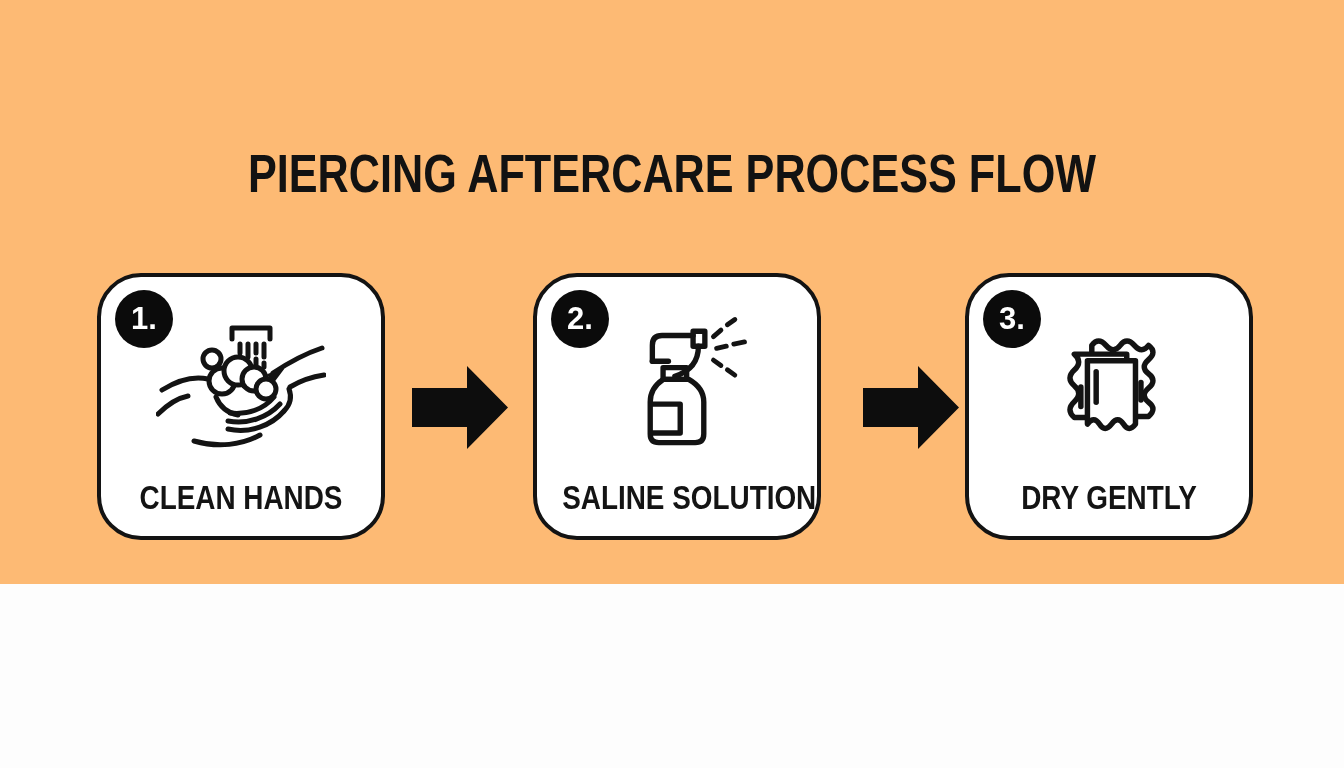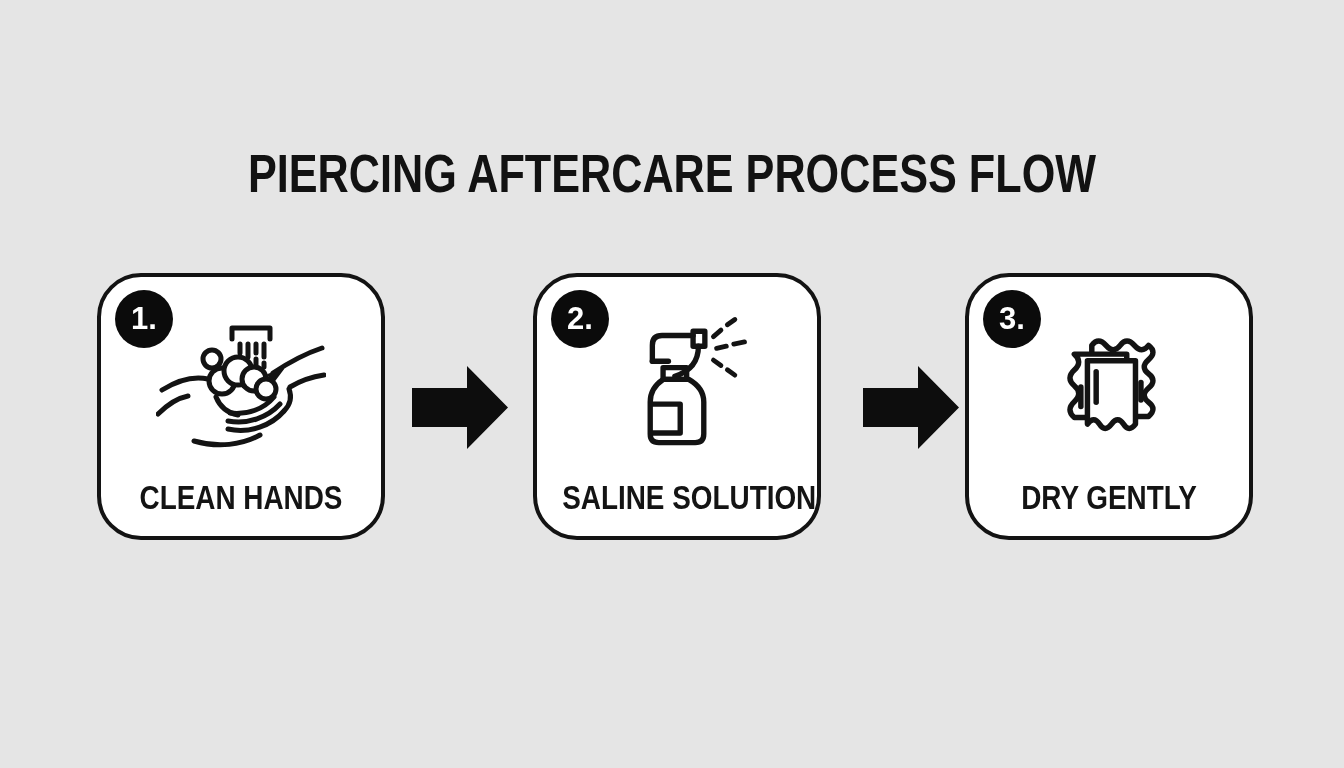--- a/index.html
+++ b/index.html
@@ -4,22 +4,22 @@
 <style>
   html, body {
     margin: 0;
     padding: 0;
     background: #fdfdfd;
     font-family: "Liberation Sans", sans-serif;
   }
   .stage {
     position: relative;
     width: 1344px;
-    height: 768px;
-    background: #e5e5e5;
+    height: 584px;
+    background: #fdba74;
     overflow: hidden;
   }
   .diagram-title {
     position: absolute;
     left: 0;
     right: 0;
     top: 146px;
     margin: 0;
     text-align: center;
     font-size: 54px;

